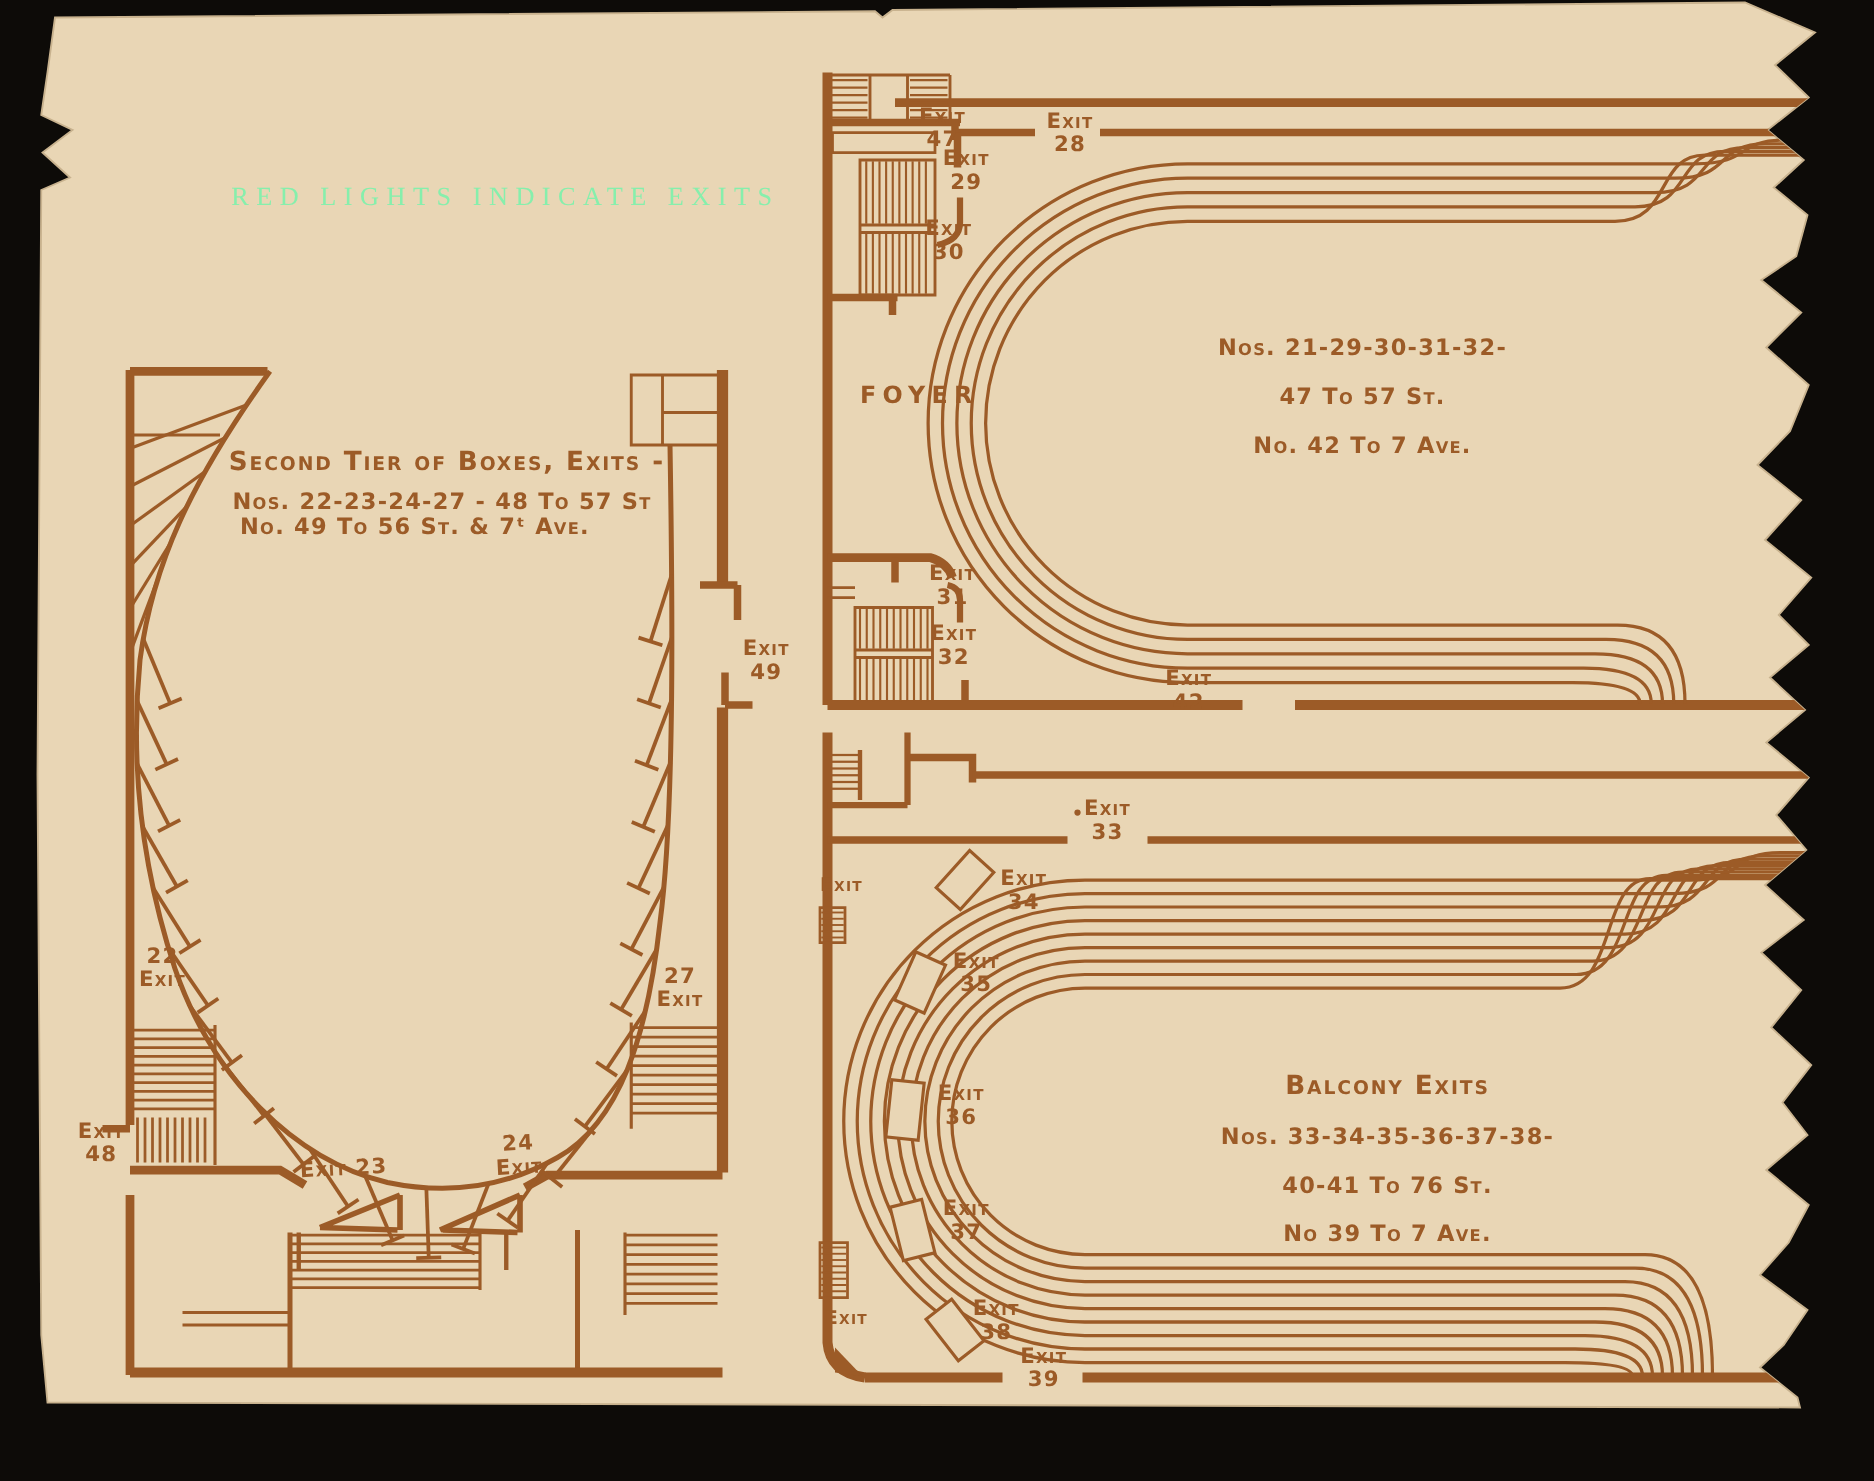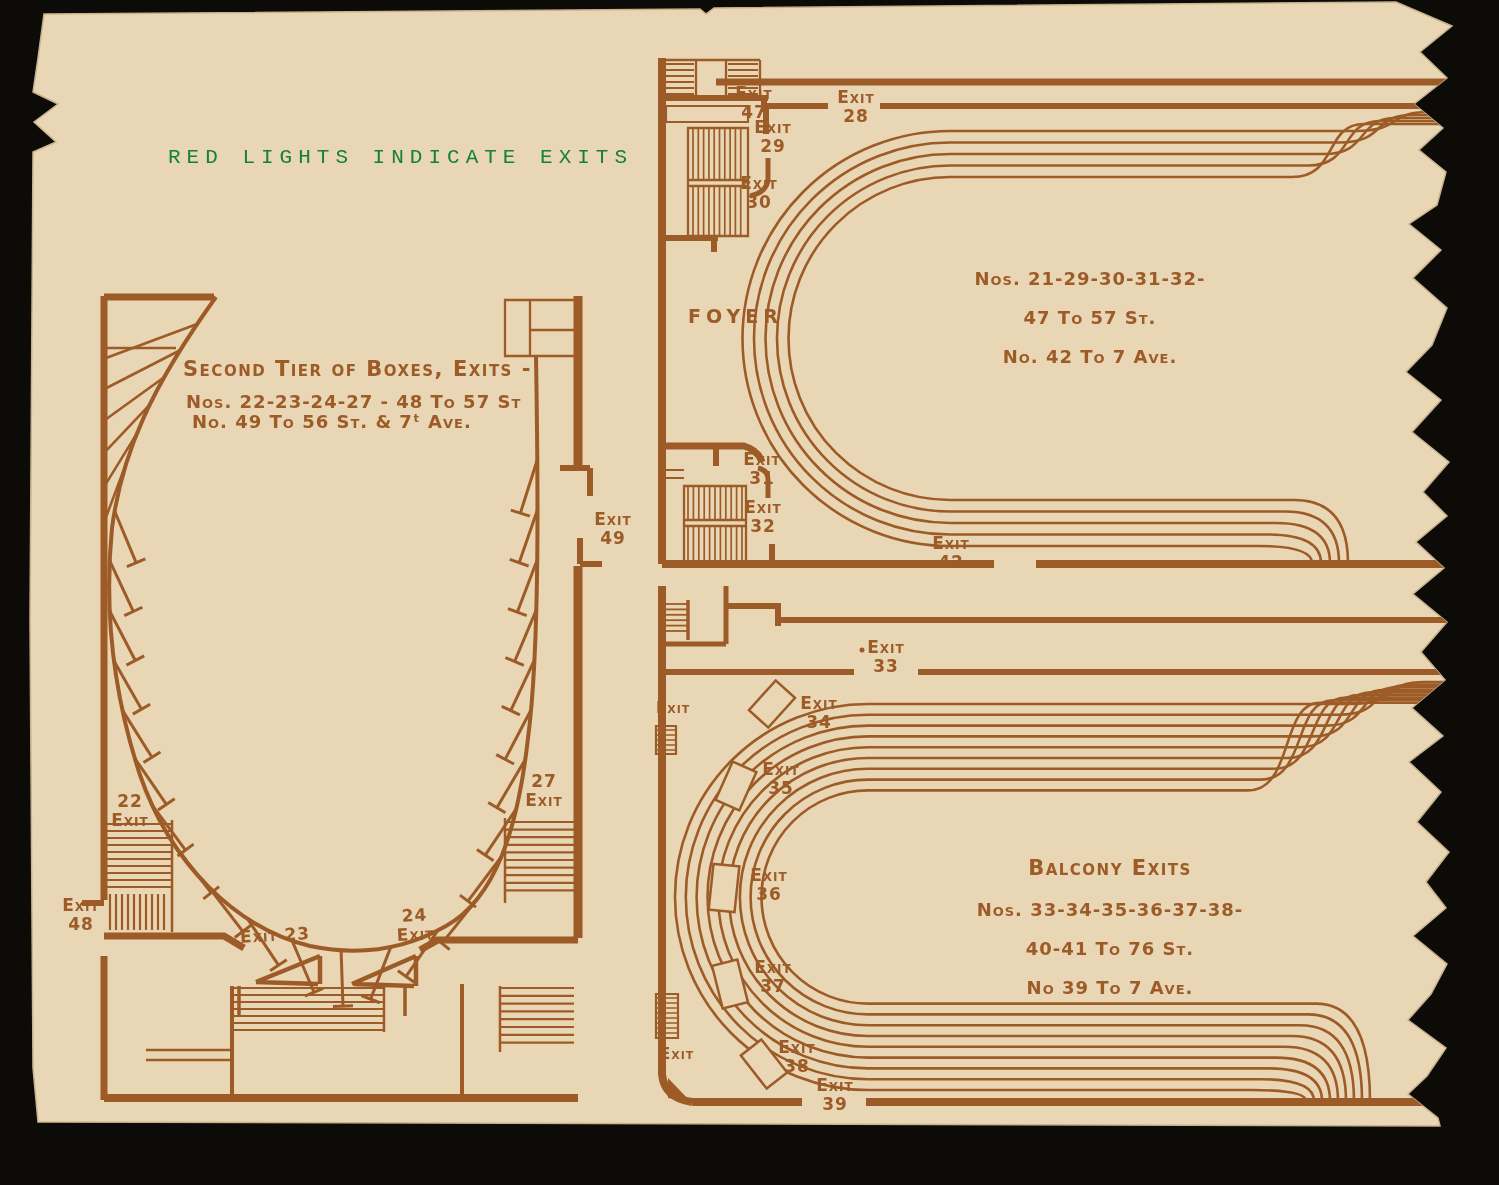--- a/index.html
+++ b/index.html
@@ -17,26 +17,27 @@
     font-weight:bold;
     color:#9c5b27;
     line-height:1.12;
     white-space:pre-line;
     letter-spacing:1px;
     font-size:17px;
     z-index:5;
   }
   .ctr{text-align:center;}
   .hdr{
-    font-family:Liberation Mono, monospace;
+    font-family:Liberation Serif, serif;
     font-variant:normal;
     font-weight:normal;
     font-size:21px;
     letter-spacing:6px;
-    color:#15803d;
+    color:#86efac;
+    margin-left:17px;
   }
   .t1{font-size:21px;letter-spacing:1.5px;}
   .t2{font-size:18px;letter-spacing:1px;}
   .foyer{font-variant:normal;font-size:19px;letter-spacing:5px;}
   .small{font-size:15px;}
   .tilt{transform:rotate(-3deg);}
 </style>
 </head>
 <body>
 
@@ -331,21 +332,21 @@
     </g>
   </g>
 </svg>
 
 <div class="lbl hdr" style="left:168px;top:146px;">RED LIGHTS INDICATE EXITS</div>
 
 <div class="lbl t1" style="left:183px;top:358px;">Second Tier of Boxes, Exits -</div>
 <div class="lbl t2" style="left:186px;top:392px;">Nos. 22-23-24-27 - 48 To 57 St</div>
 <div class="lbl t2" style="left:192px;top:412px;">No. 49 To 56 St. &amp; 7ᵗ Ave.</div>
 
-<div class="lbl ctr" style="left:98px;top:792px;width:64px;">22
+<div class="lbl ctr" style="left:98px;top:756px;width:64px;">22
 Exit</div>
 <div class="lbl ctr" style="left:55px;top:896px;width:52px;">Exit
 48</div>
 <div class="lbl tilt" style="left:240px;top:926px;">Exit 23</div>
 <div class="lbl ctr tilt" style="left:385px;top:906px;width:60px;">24
 Exit</div>
 <div class="lbl ctr" style="left:512px;top:772px;width:64px;">27
 Exit</div>
 <div class="lbl ctr" style="left:582px;top:510px;width:62px;">Exit
 49</div>

